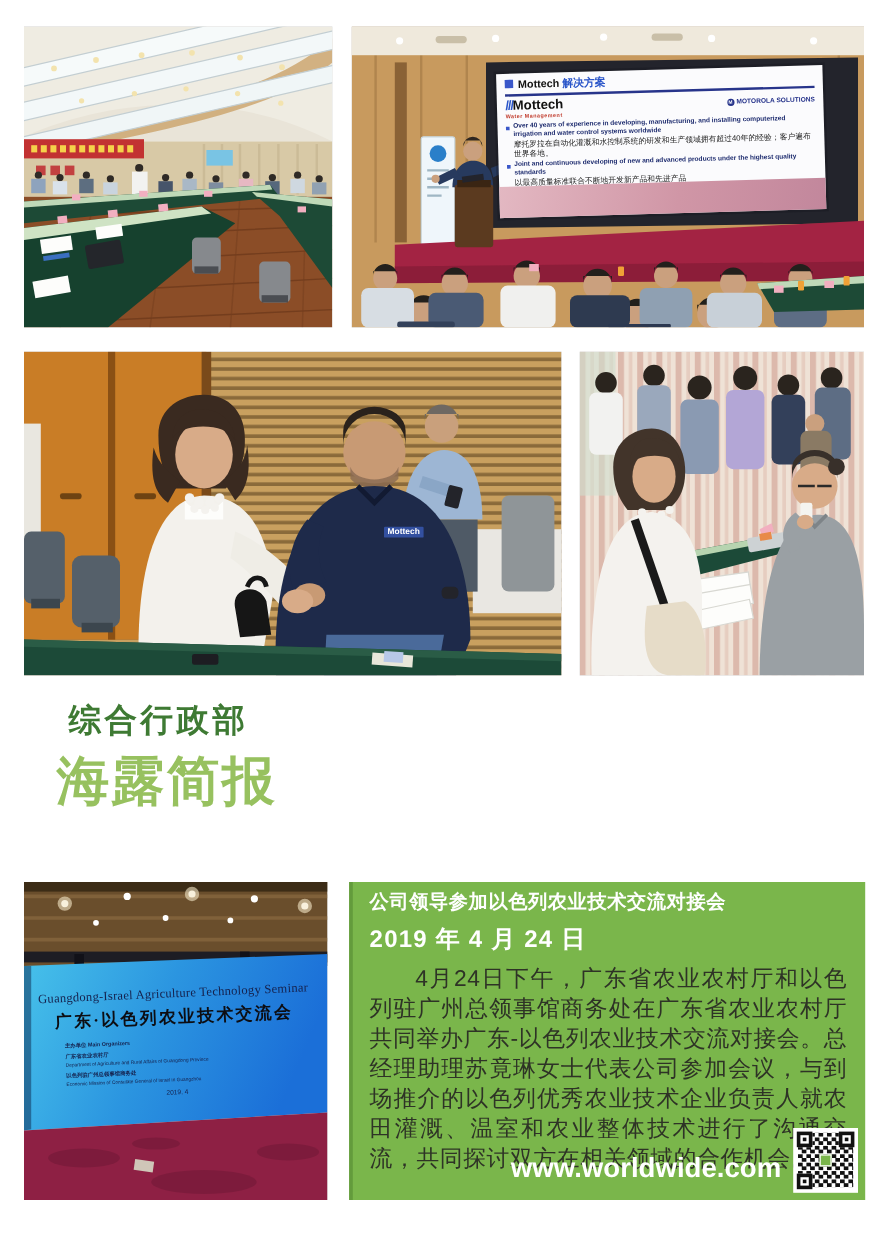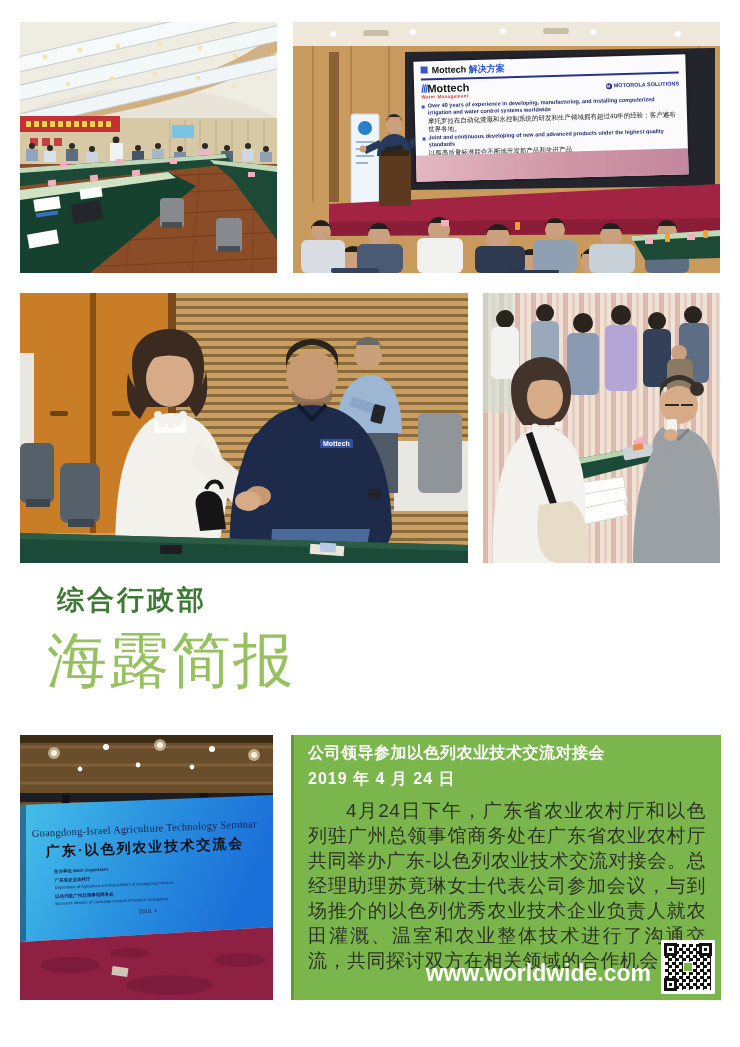--- a/index.html
+++ b/index.html
@@ -19,28 +19,28 @@
               background:#7ab64b; border-left:3px solid #639b3c; padding:6px 15px 0 14px; }
 
   
   .masthead { position:absolute; left:0; top:565px; width:688px; height:150px; }
   .dept { position:absolute; left:57px; top:17px; font-size:27px; font-weight:bold;
           color:#3e7a33; letter-spacing:3px; }
   .logo { position:absolute; left:201px; top:2px; width:100px; height:58px; }
   .logo-lh { position:absolute; left:0; top:4px; font-family:"DejaVu Serif","Liberation Serif",serif;
              font-style:italic; font-weight:bold; font-size:42px; line-height:1;
              color:#3f8a3c; letter-spacing:-4px; }
-  .big-title { position:absolute; left:47px; top:63px; font-size:60px; font-weight:normal;
+  .big-title { position:absolute; left:47px; top:63px; font-size:44px; font-weight:bold;
                color:#97c15f; letter-spacing:2px; line-height:1.1; }
   .issue { position:absolute; left:307px; top:99px; font-size:29px; font-weight:bold;
            color:#3a6b2e; letter-spacing:1px; }
 
   
   .art-title { color:#fff; font-weight:bold; font-size:16px; line-height:1.3; margin-top:2px; letter-spacing:.5px; }
-  .art-date  { color:#fff; font-weight:bold; font-size:16px; margin-top:5px; letter-spacing:1px; }
+  .art-date  { color:#fff; font-weight:bold; font-size:20px; margin-top:5px; letter-spacing:1px; }
   .art-body  { color:#2e3326; font-size:19px; line-height:25px; margin-top:8px;
                text-align:justify; text-indent:2em; letter-spacing:.5px; }
   .art-site  { position:absolute; right:70px; bottom:13px; color:#fff; font-weight:bold; font-size:23px; }
   .qr { position:absolute; right:6px; bottom:6px; width:54px; height:54px; background:#fff; padding:4px; }
   .qr-noise { position:absolute; left:4px; top:4px; width:46px; height:46px;
               background:repeating-conic-gradient(#111 0 25%, #fff 0 50%);
               background-size:7px 7px; }
   .qr-f { position:absolute; width:13px; height:13px; border:3px solid #111; background:#fff; }
   .qr-f::after { content:""; position:absolute; left:2px; top:2px; width:3px; height:3px; background:#111; }
   .qr-f.tl { left:3px; top:3px; } .qr-f.tr { right:3px; top:3px; } .qr-f.bl { left:3px; bottom:3px; }

